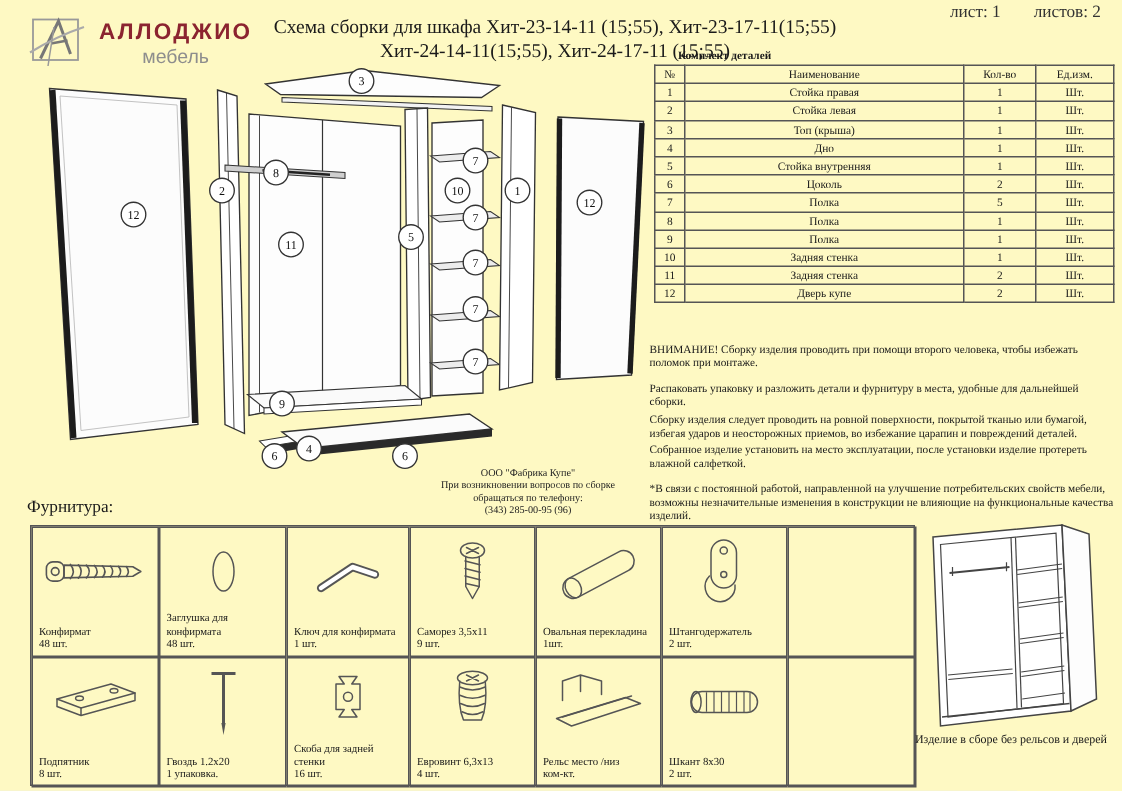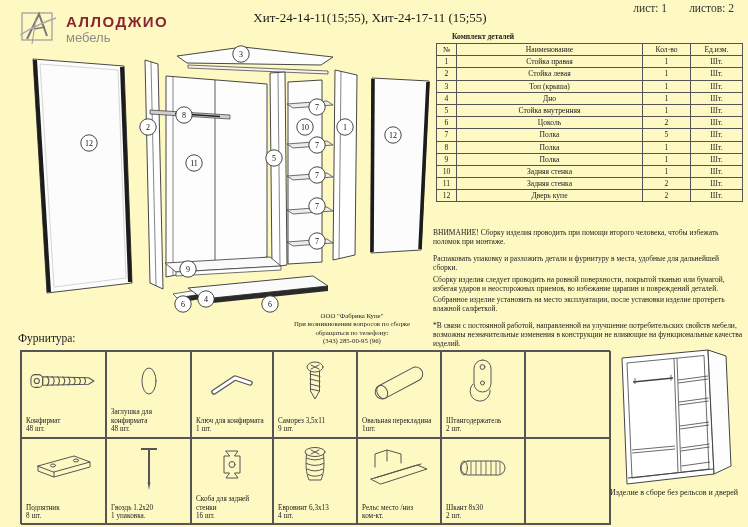--- a/index.html
+++ b/index.html
@@ -7,21 +7,21 @@
   .page {
     position:relative; width:748px; height:527px; background:#fef9c3;
     font-family:"Liberation Serif", serif; color:#1a1a1a; overflow:hidden;
     margin:0 auto;
   }
   
   .logo-wrap { position:absolute; left:18px; top:10px; display:flex; align-items:flex-start; gap:8px; }
   .logo-mark { width:40px; height:36px; }
   .brand { line-height:1.05; padding-top:4px; }
   .brand-name { font-family:"Liberation Sans", sans-serif; font-weight:bold; font-size:15px; letter-spacing:1.5px; color:#8b2430; }
-  .brand-sub { font-family:"Liberation Sans", sans-serif; font-size:13px; color:#8d8d8d; text-align:left; margin-top:1px; }
+  .brand-sub { font-family:"Liberation Sans", sans-serif; font-size:13px; color:#8d8d8d; text-align:center; margin-top:1px; }
   .doc-title { position:absolute; left:170px; top:10px; width:400px; text-align:center; font-size:13px; line-height:1.25; }
   .sheet-info { position:absolute; right:14px; top:2px; font-family:Liberation Serif, serif; font-size:11.5px; color:#333; display:flex; gap:22px; }
   
   .parts-title { position:absolute; left:452px; top:32px; font-size:7.5px; font-weight:bold; }
   .parts-table { position:absolute; left:436px; top:43px; width:306px; border-collapse:collapse; table-layout:fixed; font-size:7.6px; }
   .parts-table th, .parts-table td { border:1px solid #555; padding:1px 3px; height:12.2px; font-weight:normal; text-align:center; }
   .parts-table .c { text-align:center; }
   .parts-table col.n  { width:20px; }
   .parts-table col.nm { width:186px; }
   .parts-table col.q  { width:48px; }
@@ -63,20 +63,21 @@
       <path d="M16,19 L27,17" fill="none" stroke="#777" stroke-width="1.6"></path>
       <path d="M18,8 L14,34" fill="none" stroke="#999" stroke-width="1"></path>
     </svg>
     <div class="brand">
       <div class="brand-name">АЛЛОДЖИО</div>
       <div class="brand-sub">мебель</div>
     </div>
   </div>
 
   <div class="doc-title">
+    <div>Схема сборки для шкафа Хит-23-14-11 (15;55), Хит-23-17-11(15;55)</div>
     <div>Хит-24-14-11(15;55), Хит-24-17-11 (15;55)</div>
   </div>
 
   <div class="sheet-info">
     <span>лист: 1</span>
     <span>листов: 2</span>
   </div>
 
   <svg class="diagram" viewBox="0 0 420 290" font-family="Liberation Serif, serif">
 

